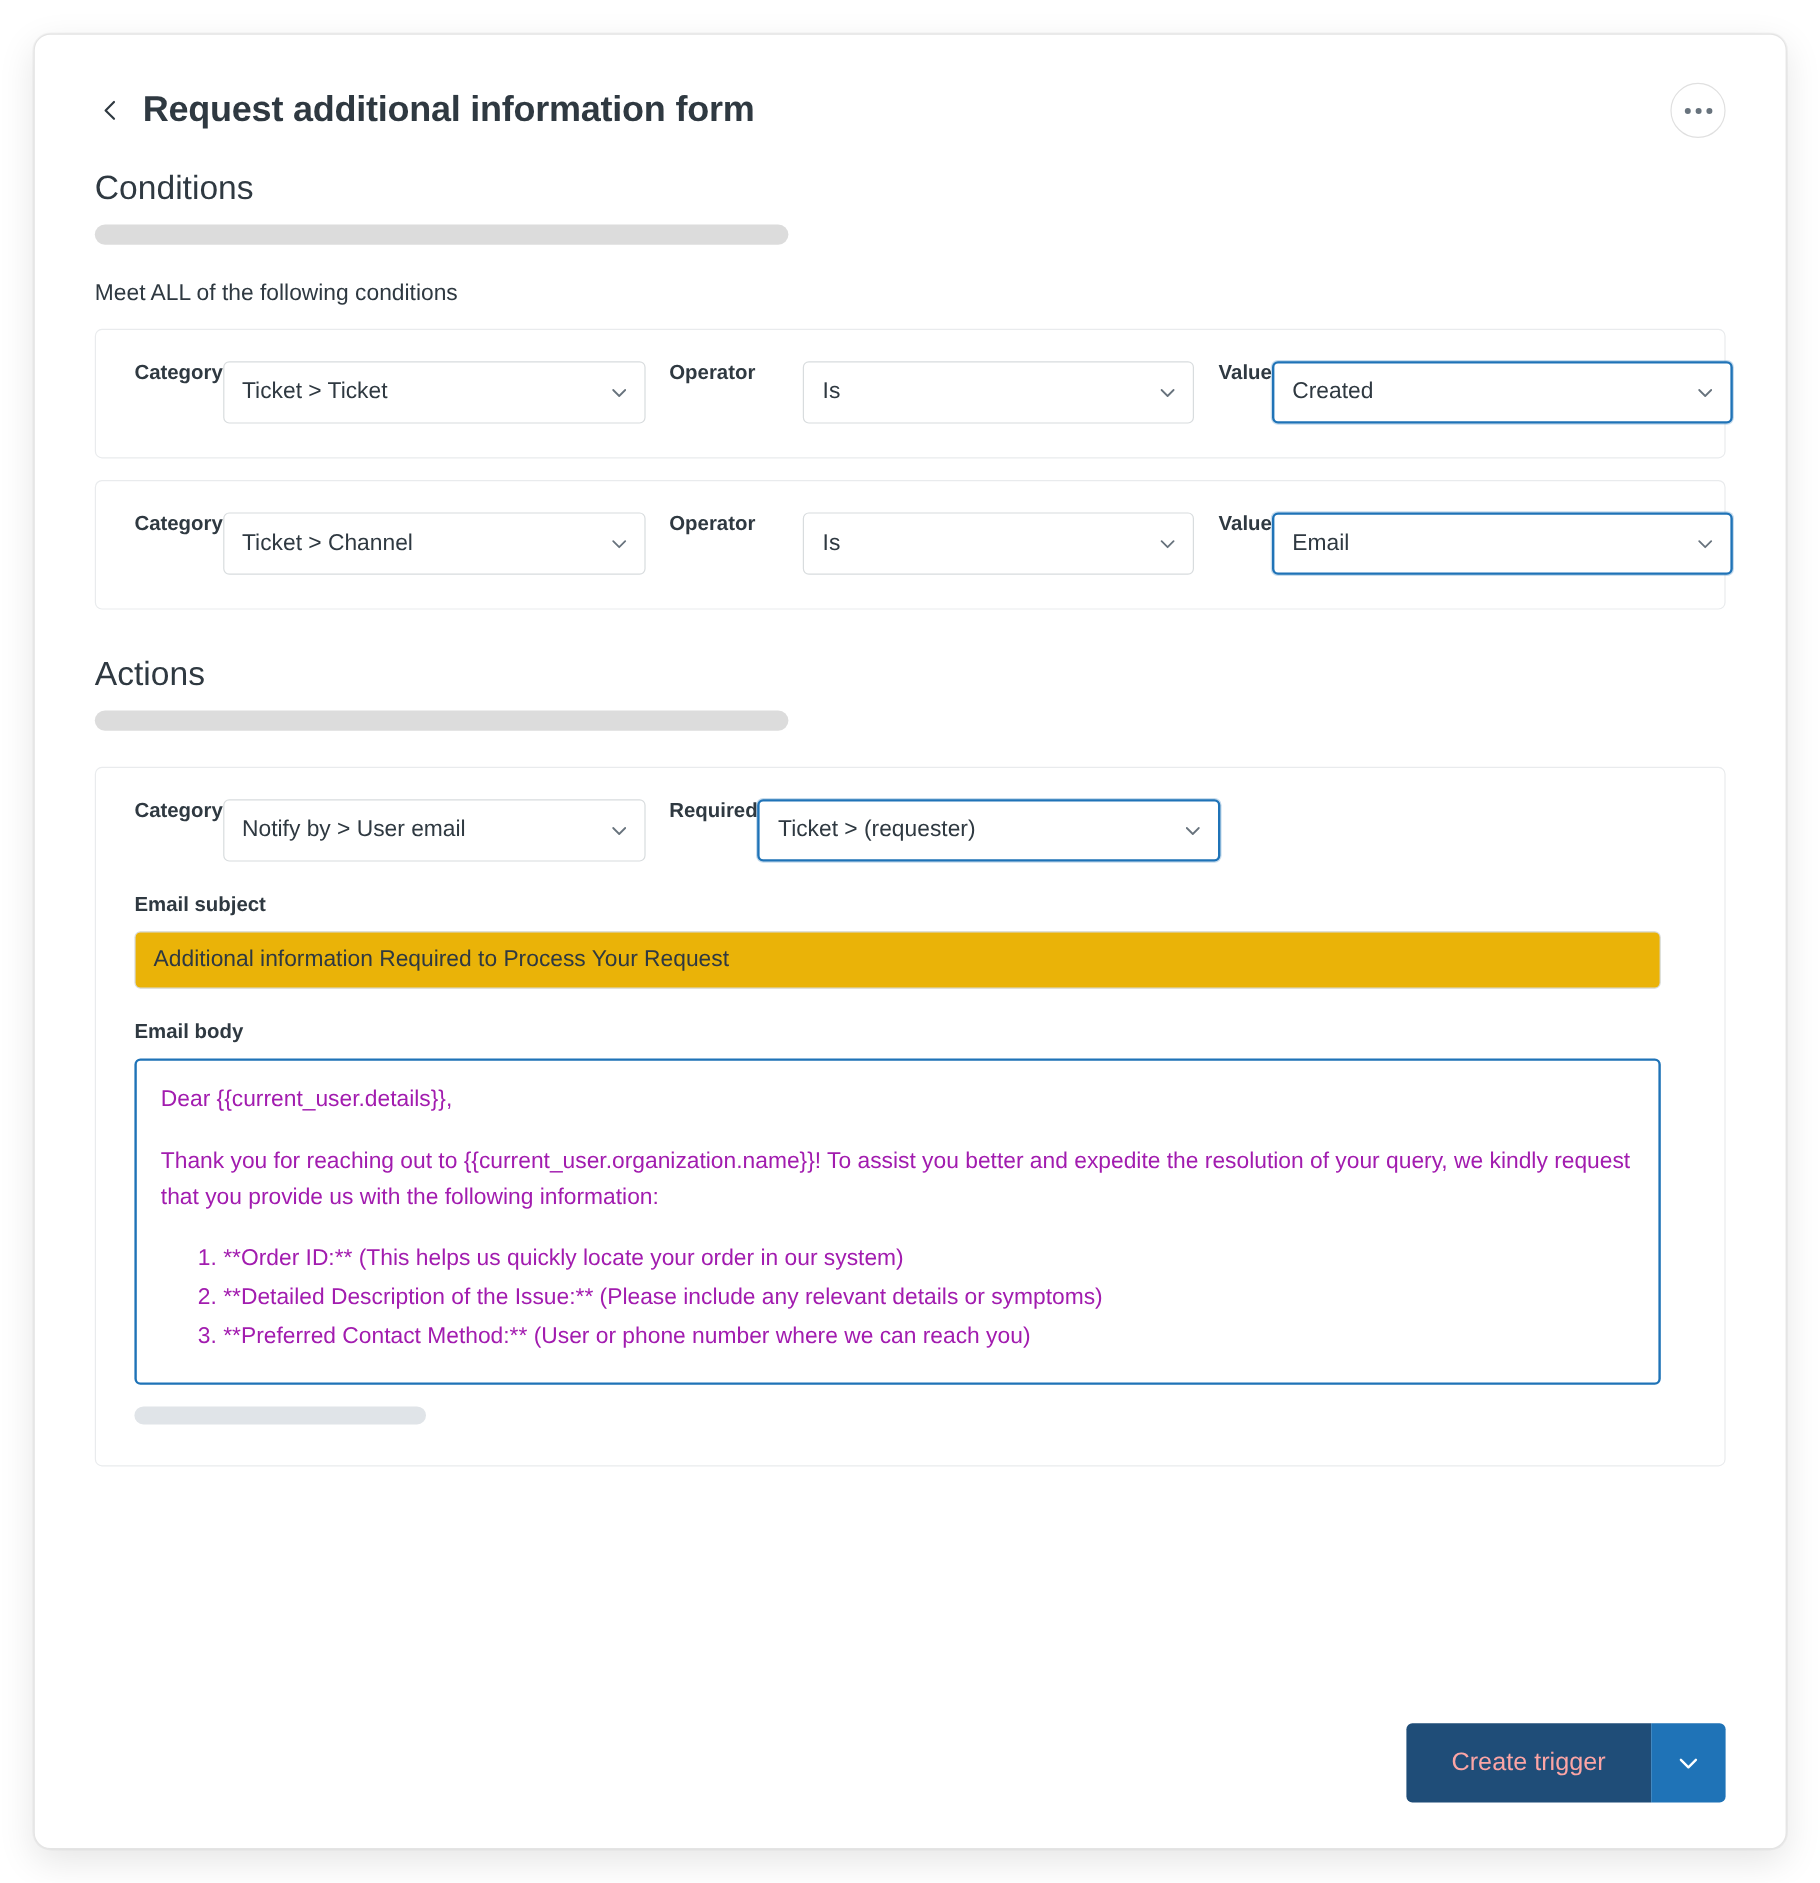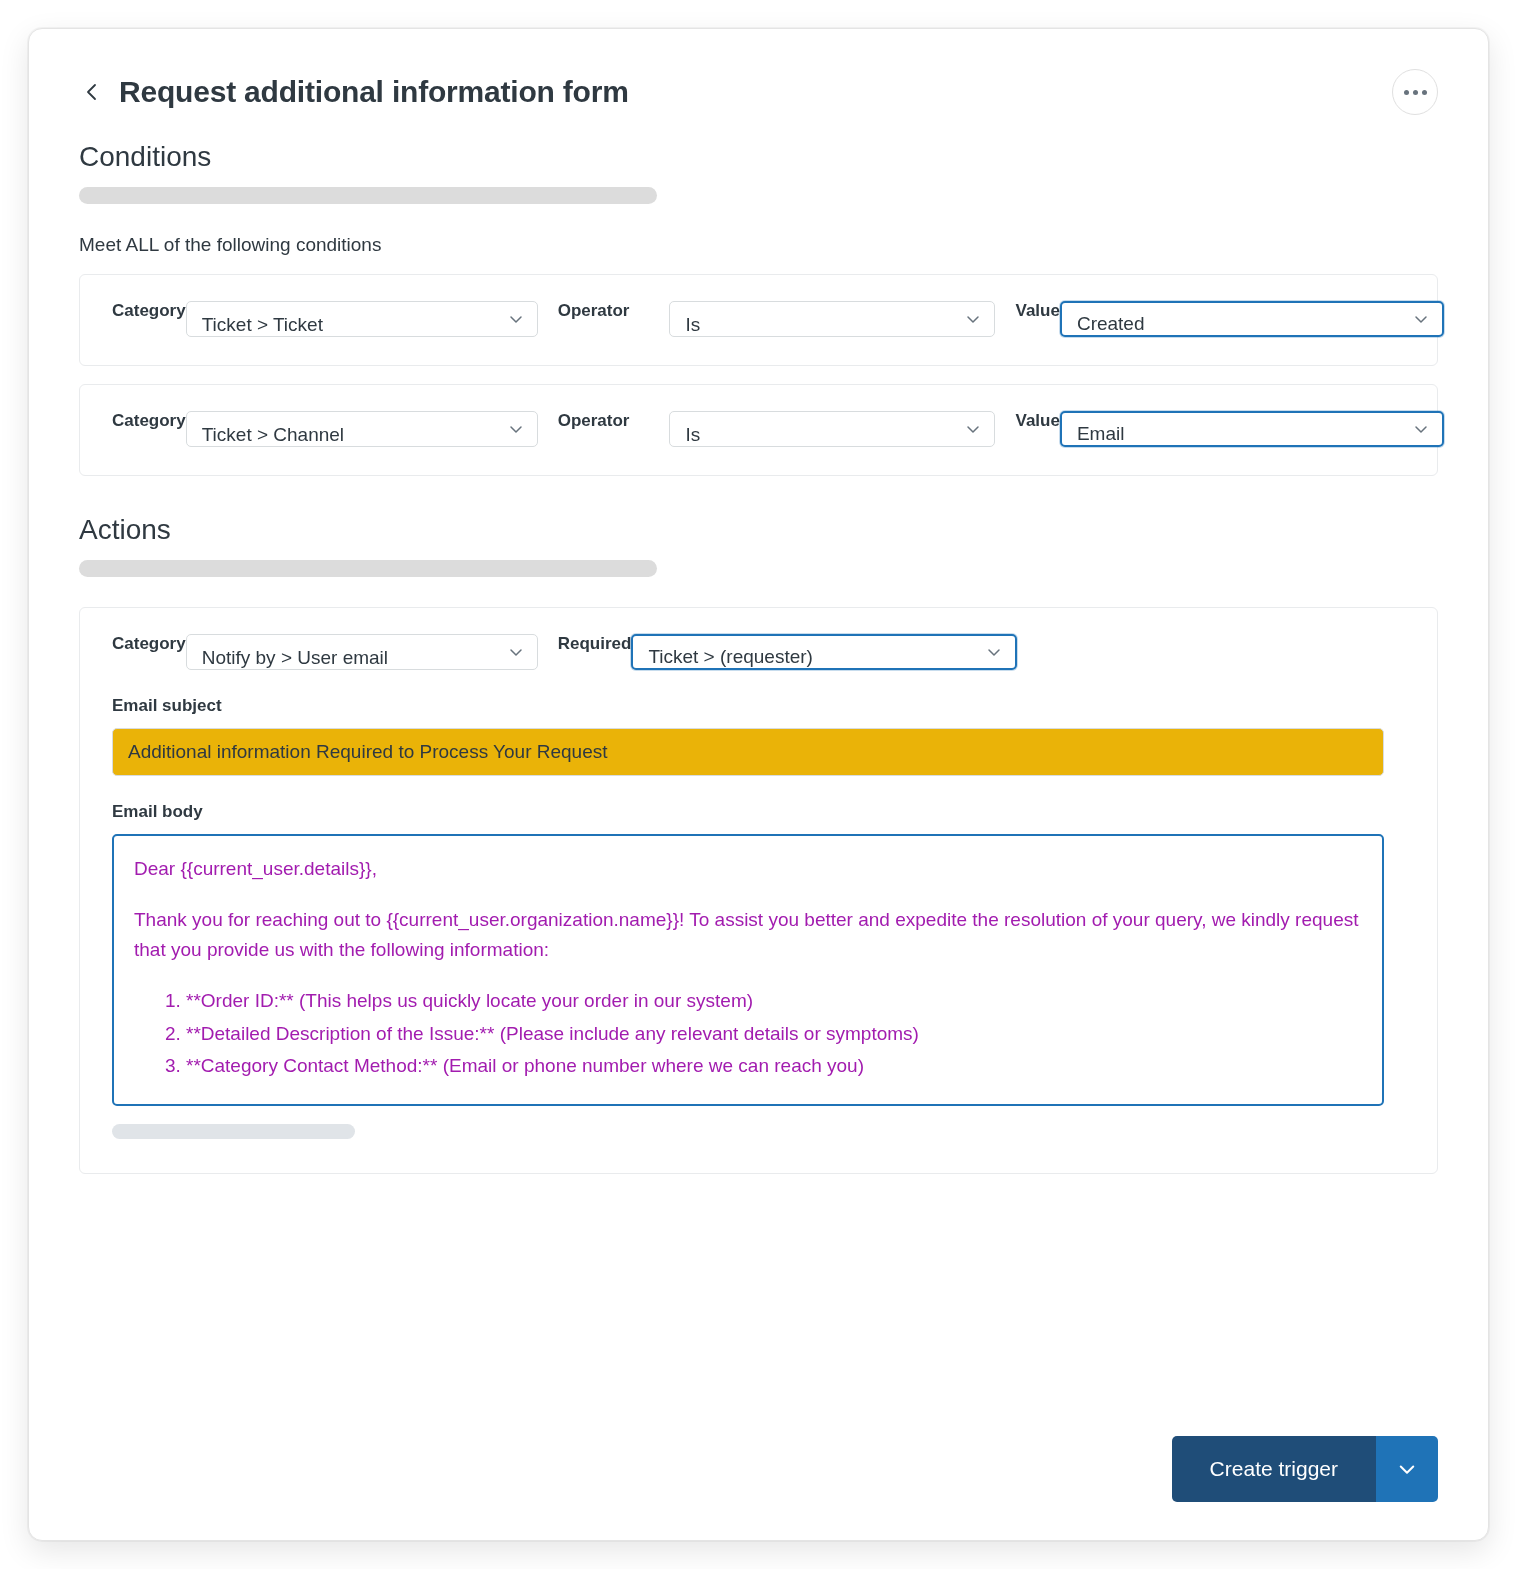--- a/index.html
+++ b/index.html
@@ -119,26 +119,26 @@
   }
   .field-label {
     font-size: 17px;
     font-weight: bold;
     color: #2f3941;
     margin-bottom: 12px;
   }
   .select {
     position: relative;
     box-sizing: border-box;
-    height: 36px;
+    height: 52px;
     border: 1px solid #d8dcde;
     border-radius: 5px;
     background: #fff;
     display: flex;
-    align-items: flex-end;
+    align-items: center;
     padding: 0 40px 0 15px;
     font-size: 19px;
     color: #2f3941;
     cursor: pointer;
     white-space: nowrap;
     overflow: hidden;
   }
   .select.focused {
     border: 2px solid #1f73b7;
     box-shadow: 0 0 0 1px rgba(31,115,183,0.25);
@@ -213,21 +213,21 @@
   
   .footer {
     position: absolute;
     right: 50px;
     bottom: 38px;
     display: flex;
     align-items: stretch;
   }
   .btn-primary {
     background: #1f4d78;
-    color: #ffffff;
+    color: #fca5a5;
     font-size: 21px;
     padding: 0 38px;
     height: 66px;
     display: flex;
     align-items: center;
     justify-content: center;
     border-radius: 5px 0 0 5px;
     cursor: pointer;
   }
   .btn-split {
@@ -375,21 +375,21 @@
         <div class="block-label">Email subject</div>
         <div class="input-text">Additional information Required to Process Your Request</div>
 
         <div class="block-label">Email body</div>
         <div class="email-body">
           <p>Dear {{current_user.details}},</p>
           <p>Thank you for reaching out to {{current_user.organization.name}}! To assist you better and expedite the resolution of your query, we kindly request that you provide us with the following information:</p>
           <ol>
             <li>**Order ID:** (This helps us quickly locate your order in our system)</li>
             <li>**Detailed Description of the Issue:** (Please include any relevant details or symptoms)</li>
-            <li>**Category Contact Method:** (Email or phone number where we can reach you)</li>
+            <li>**Preferred Contact Method:** (User or phone number where we can reach you)</li>
           </ol>
         </div>
         <div class="bottom-skeleton"></div>
       </div>
 
       <div class="footer">
         <div class="btn-primary">Create trigger</div>
         <div class="btn-split">
           <svg width="20" height="20" viewBox="0 0 16 16">
               <path d="M3 6 L8 11 L13 6" stroke="#ffffff" stroke-width="1.6" fill="none" stroke-linecap="round" stroke-linejoin="round"></path>

